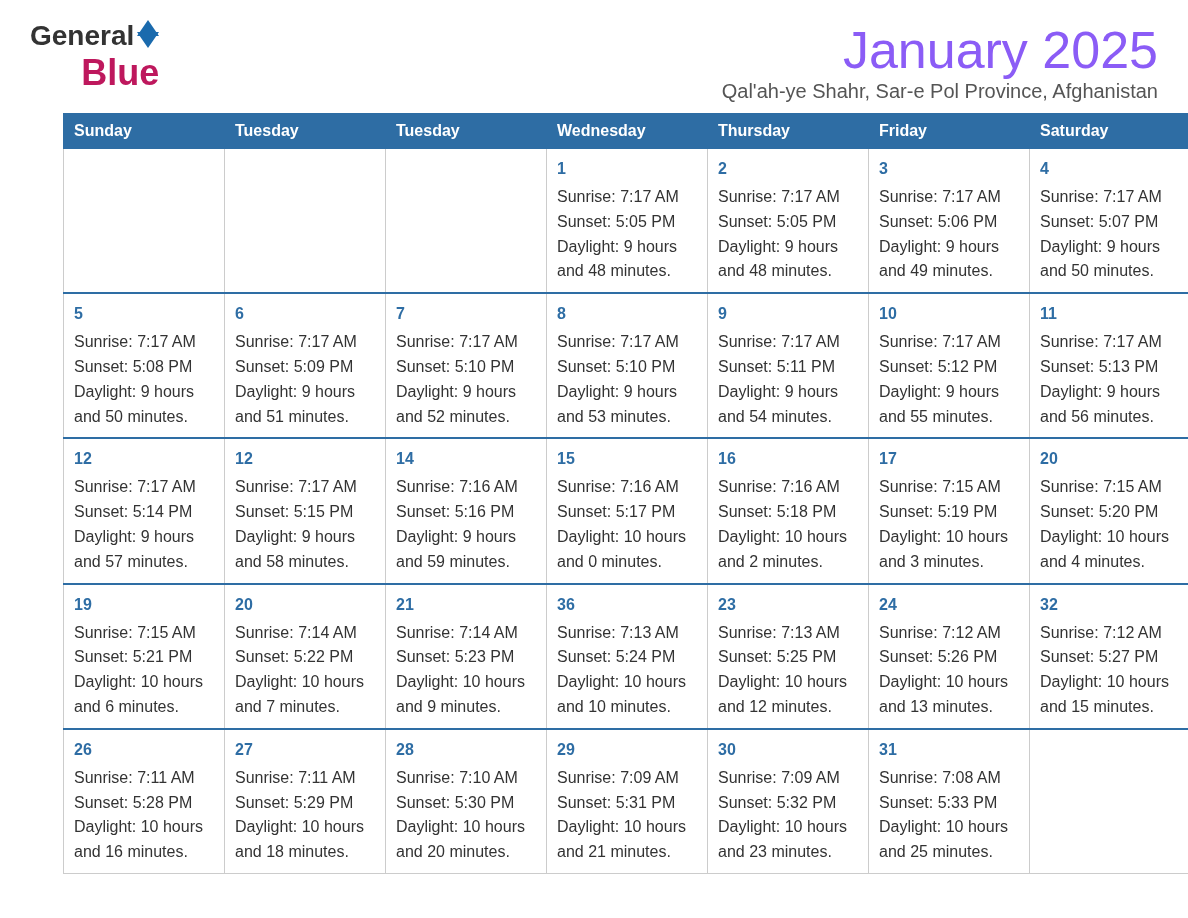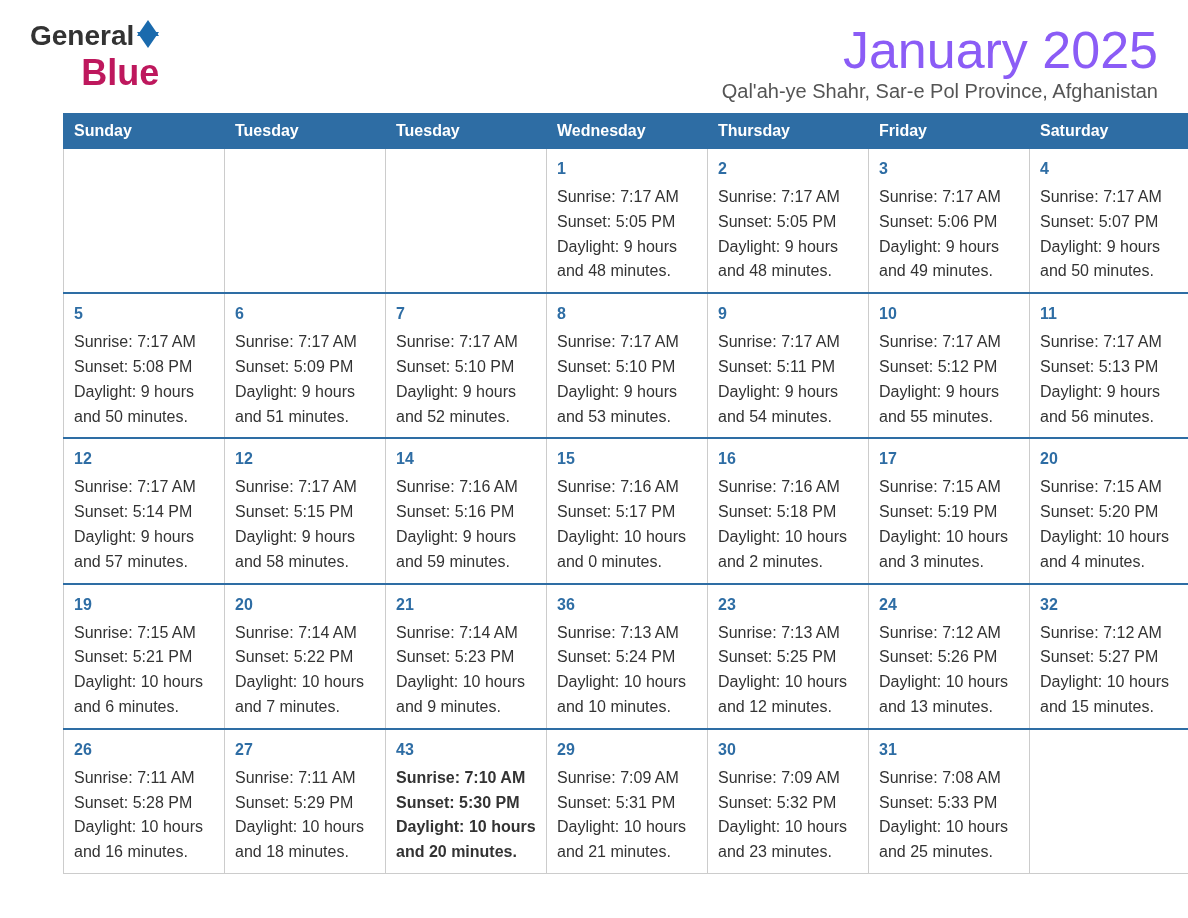--- a/index.html
+++ b/index.html
@@ -287,22 +287,22 @@
 Sunset: 5:28 PM
 Daylight: 10 hours and 16 minutes.</div>
         </td>
         <td>
           <span class="day-number">27</span>
           <div class="day-info" style="white-space: pre-line;">Sunrise: 7:11 AM
 Sunset: 5:29 PM
 Daylight: 10 hours and 18 minutes.</div>
         </td>
         <td>
-          <span class="day-number">43</span>
-          <div class="day-info" style="white-space: pre-line; font-weight: bold;">Sunrise: 7:10 AM
+          <span class="day-number">28</span>
+          <div class="day-info" style="white-space: pre-line;">Sunrise: 7:10 AM
 Sunset: 5:30 PM
 Daylight: 10 hours and 20 minutes.</div>
         </td>
         <td>
           <span class="day-number">29</span>
           <div class="day-info" style="white-space: pre-line;">Sunrise: 7:09 AM
 Sunset: 5:31 PM
 Daylight: 10 hours and 21 minutes.</div>
         </td>
         <td>

